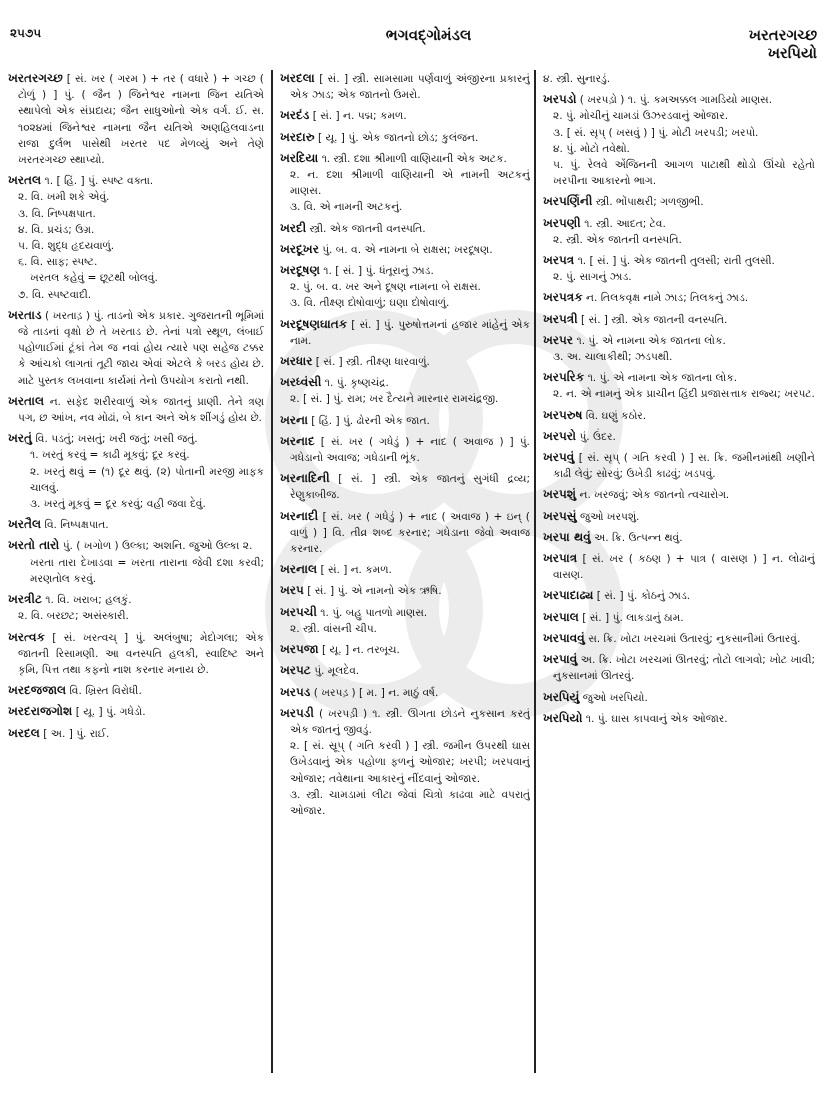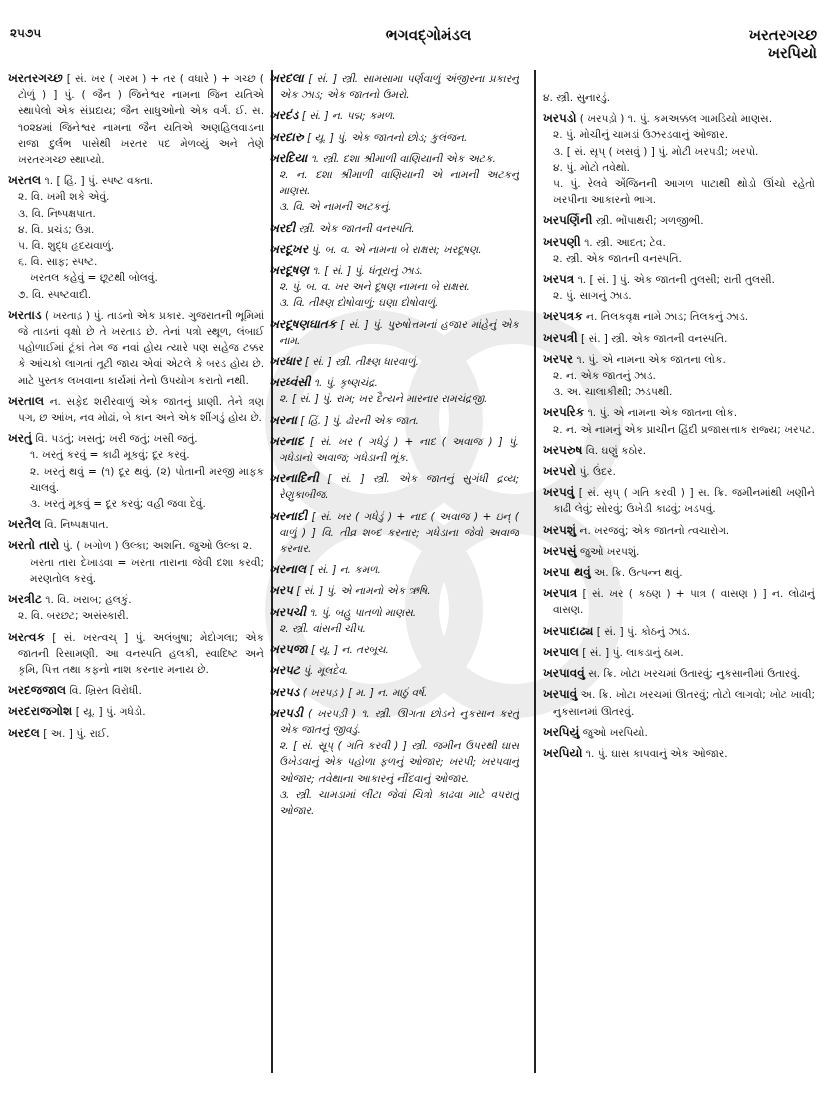--- a/index.html
+++ b/index.html
@@ -9,22 +9,22 @@
   }
   .watermark { position: absolute; left: 255px; top: 300px; width: 330px; height: 420px; pointer-events: none; }
   .watermark .ring { position: absolute; border-radius: 50%; border: 34px solid #ececec; }
   .header { position: absolute; left: 0; top: 0; width: 825px; height: 62px; }
   .pg-num { position: absolute; left: 10px; top: 26px; font-size: 12px; font-weight: bold; }
   .pg-title { position: absolute; left: 0; width: 825px; top: 26px; text-align: center; font-size: 15px; font-weight: bold; margin-left: 16px; }
   .guide { position: absolute; right: 8px; top: 26px; text-align: right; font-size: 15px; font-weight: bold; line-height: 18px; }
   .columns { position: absolute; left: 8px; top: 70px; width: 810px; height: 1005px; }
   .col { position: absolute; top: 0; height: 1000px; overflow: hidden; font-size: 10.6px; line-height: 16.2px; }
   .col.c1 { left: 0; width: 256px; }
-  .col.c2 { left: 261px; width: 250px; font-style: italic; }
-  .col.c3 { left: 535px; width: 272px; margin-top: 19px; }
+  .col.c2 { left: 272px; width: 250px; }
+  .col.c3 { left: 535px; width: 272px; }
   .rule { position: absolute; top: 0; width: 1.5px; background: #222; }
   .rule.r1 { left: 263px; height: 1003px; }
   .rule.r2 { left: 526px; height: 1003px; }
   .entry { margin: 0 0 5px 0; text-indent: -10px; padding-left: 10px; text-align: justify; }
   .entry .hw { font-weight: bold; font-size: 12px; }
   .entry .sub { display: block; text-indent: 0; }
   .entry .sub.ind { padding-left: 12px; }
 </style>
 </head>
 <body>
@@ -86,21 +86,21 @@
     </div>
   <div class="rule r2"></div>
   <div class="col c3" id="col2">
       <p class="entry"><span>૪. સ્ત્રી. સુનારડું.</span></p>
       <p class="entry"><span class="hw">ખરપડો</span> <span>( ખરપડ઼ો ) ૧. પું. કમઅક્કલ ગામડિયો માણસ.</span><span class="sub">૨. પું. મોચીનું ચામડાં ઉઝરડવાનું ઓજાર.</span><span class="sub">૩. [ સં. સૃપ્ ( ખસવું ) ] પું. મોટી ખરપડી; ખરપો.</span><span class="sub">૪. પું. મોટો તવેથો.</span><span class="sub">૫. પું. રેલવે એંજિનની આગળ પાટાથી થોડો ઊંચો રહેતો ખરપીના આકારનો ભાગ.</span></p>
       <p class="entry"><span class="hw">ખરપર્ણિની</span> <span>સ્ત્રી. ભોંપાથરી; ગળજીભી.</span></p>
       <p class="entry"><span class="hw">ખરપણી</span> <span>૧. સ્ત્રી. આદત; ટેવ.</span><span class="sub">૨. સ્ત્રી. એક જાતની વનસ્પતિ.</span></p>
       <p class="entry"><span class="hw">ખરપત્ર</span> <span>૧. [ સં. ] પું. એક જાતની તુલસી; રાતી તુલસી.</span><span class="sub">૨. પું. સાગનું ઝાડ.</span></p>
       <p class="entry"><span class="hw">ખરપત્રક</span> <span>ન. તિલકવૃક્ષ નામે ઝાડ; તિલકનું ઝાડ.</span></p>
       <p class="entry"><span class="hw">ખરપત્રી</span> <span>[ સં. ] સ્ત્રી. એક જાતની વનસ્પતિ.</span></p>
-      <p class="entry"><span class="hw">ખરપર</span> <span>૧. પું. એ નામના એક જાતના લોક.</span><span class="sub">૨. ન. એક જાતનું ઝાડ.</span><span class="sub">૩. અ. ચાલાકીથી; ઝડપથી.</span></p>
+      <p class="entry"><span class="hw">ખરપર</span> <span>૧. પું. એ નામના એક જાતના લોક.</span><span class="sub">૩. અ. ચાલાકીથી; ઝડપથી.</span></p>
       <p class="entry"><span class="hw">ખરપરિક</span> <span>૧. પું. એ નામના એક જાતના લોક.</span><span class="sub">૨. ન. એ નામનું એક પ્રાચીન હિંદી પ્રજાસત્તાક રાજ્ય; ખરપટ.</span></p>
       <p class="entry"><span class="hw">ખરપરુષ</span> <span>વિ. ઘણું કઠોર.</span></p>
       <p class="entry"><span class="hw">ખરપરો</span> <span>પું. ઉંદર.</span></p>
       <p class="entry"><span class="hw">ખરપવું</span> <span>[ સં. સૃપ્ ( ગતિ કરવી ) ] સ. ક્રિ. જમીનમાંથી ખણીને કાઢી લેવું; સોરવું; ઉખેડી કાઢવું; ખડપવું.</span></p>
       <p class="entry"><span class="hw">ખરપશું</span> <span>ન. ખરજવું; એક જાતનો ત્વચારોગ.</span></p>
       <p class="entry"><span class="hw">ખરપસું</span> <span>જુઓ ખરપશું.</span></p>
       <p class="entry"><span class="hw">ખરપા થવું</span> <span>અ. ક્રિ. ઉત્પન્ન થવું.</span></p>
       <p class="entry"><span class="hw">ખરપાત્ર</span> <span>[ સં. ખર ( કઠણ ) + પાત્ર ( વાસણ ) ] ન. લોઢાનું વાસણ.</span></p>
       <p class="entry"><span class="hw">ખરપાદાઢ્ય</span> <span>[ સં. ] પું. કોઠનું ઝાડ.</span></p>
       <p class="entry"><span class="hw">ખરપાલ</span> <span>[ સં. ] પું. લાકડાનું ઠામ.</span></p>

